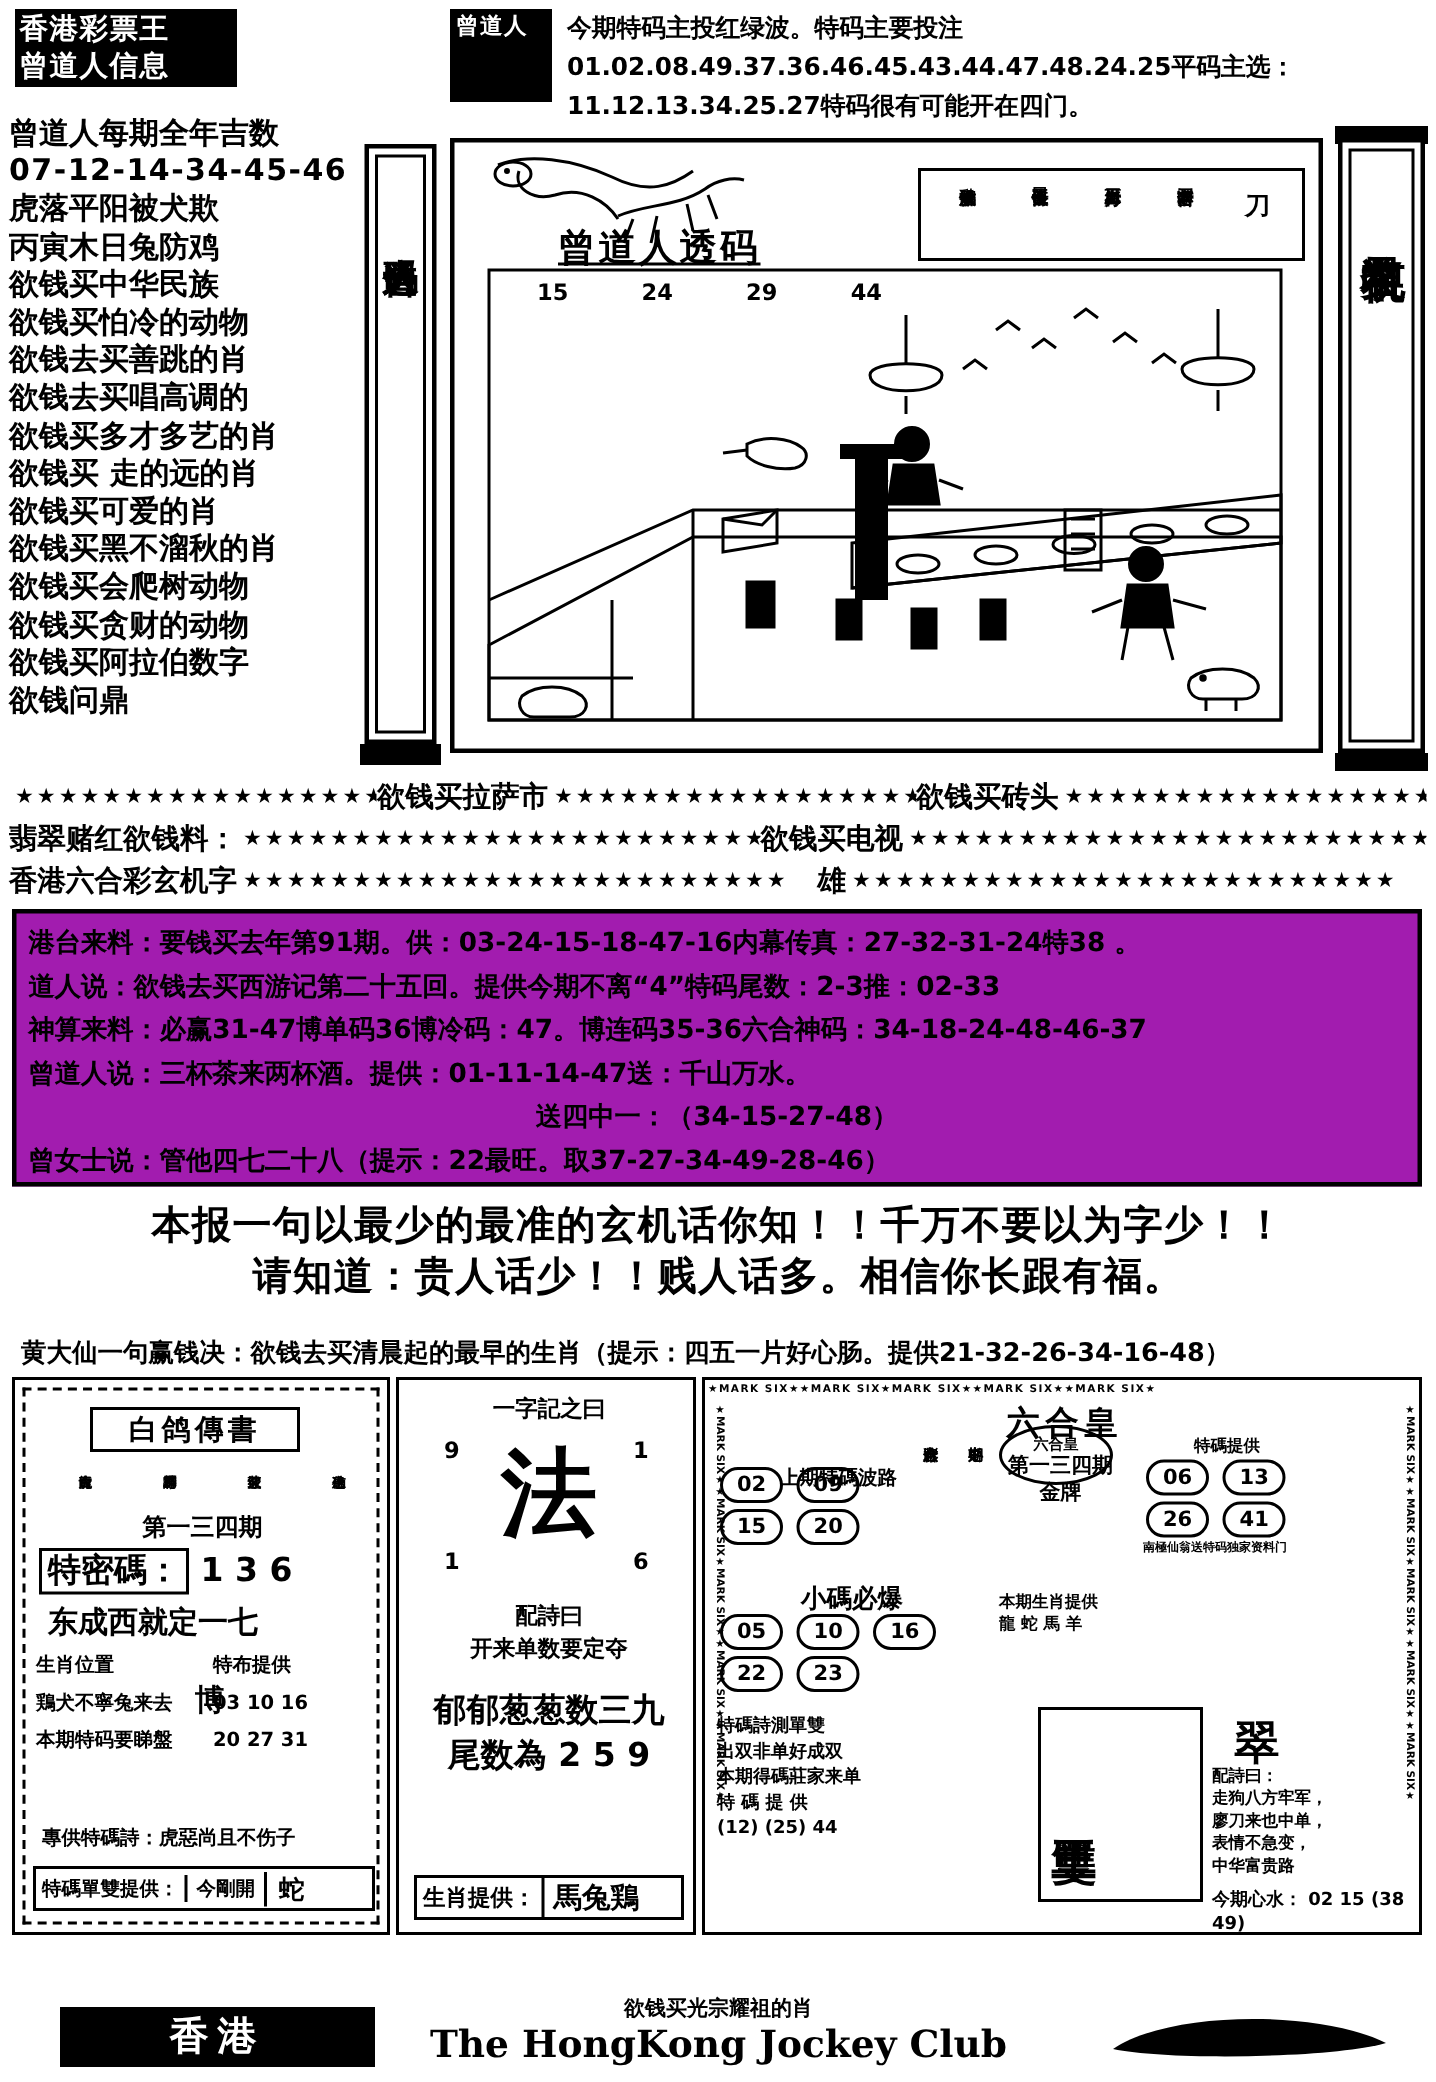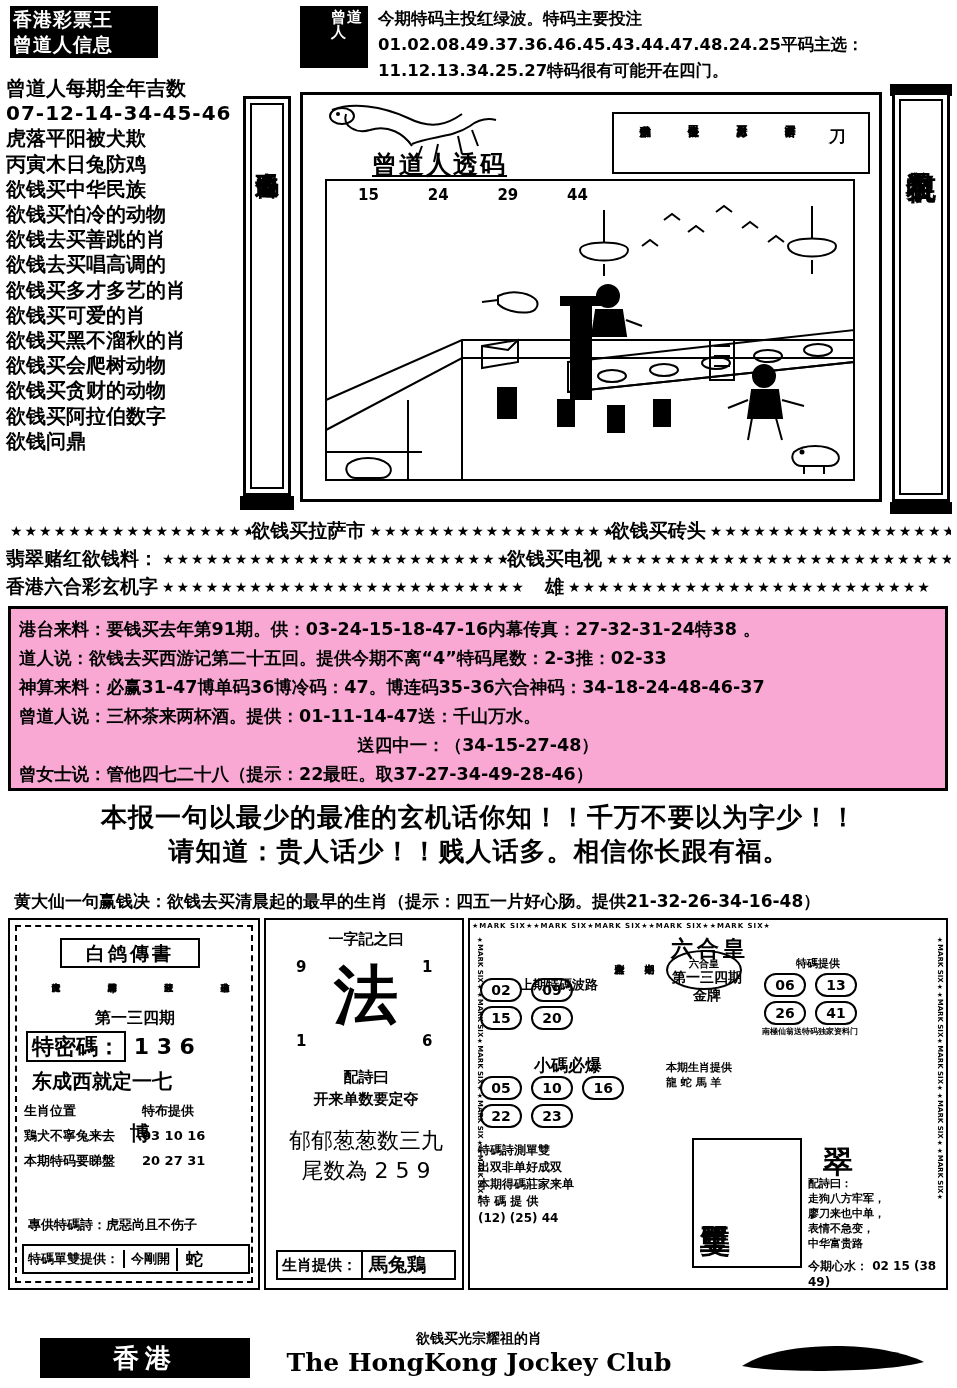--- a/index.html
+++ b/index.html
@@ -28,21 +28,21 @@
   #issue-number {
     left:165px; top:10px; font-size:38px; font-weight:bold;
     letter-spacing:-1px;
   }
   #brand-stamp {
     left:300px; top:6px; width:68px; height:62px;
     border:2px solid #000; background:#000; color:#fff;
     font-size:15px; font-weight:bold; line-height:15px;
     padding:2px;
   }
-  #brand-stamp .s1 { display:block; letter-spacing:1px;margin-left:27px;}
+  #brand-stamp .s1 { display:block; letter-spacing:1px;}
   #headline-note {
     left:378px; top:6px; width:570px;
     font-size:16.5px; font-weight:bold; line-height:26px;
   }
 
   
   #left-col { left:6px; top:76px; width:246px; }
   #left-col .line { font-size:20px; font-weight:bold; line-height:25.2px; letter-spacing:0px;}
   #left-col .line.num { letter-spacing:1px; }
 
@@ -91,21 +91,21 @@
   #row-a { left:6px; top:518px; width:945px; font-size:19px; font-weight:bold; }
   #row-b { left:6px; top:546px; width:945px; font-size:19px; font-weight:bold; }
   #row-c { left:6px; top:574px; width:945px; font-size:19px; font-weight:bold; }
   .rowline { display:flex; align-items:center; }
   .rowline .lbl { white-space:nowrap; }
   .rowline .fill { flex:1; overflow:hidden; font-size:14px; letter-spacing:2px; padding:0 4px;}
 
   
   #info-box {
     left:8px; top:606px; width:940px; height:185px;
-    border:3px solid #000; background:#f9a8d4; padding:6px 8px 4px 8px;
+    border:3px solid #000; background:#a21caf; padding:6px 8px 4px 8px;
   }
   #info-box .irow { font-size:17.5px; font-weight:bold; line-height:29px; white-space:nowrap;}
   #info-box .irow.ctr { text-align:center; }
 
   
   #slogan {
     left:10px; top:800px; width:938px;
     text-align:center; font-size:26px; font-weight:bold;
     font-family:"DejaVu Serif", serif;
     line-height:34px; letter-spacing:1px;
@@ -140,21 +140,21 @@
   
   #panel2 { left:264px; top:918px; width:200px; height:372px; border:2px solid #000;}
   #p2-head { position:absolute; left:12px; top:10px; width:176px; text-align:center; font-size:15px; font-weight:bold;}
   #p2-big { position:absolute; left:0; top:32px; width:200px; text-align:center; font-size:64px; font-weight:bold;
             font-family:"DejaVu Serif", serif; }
   #p2-n1 { position:absolute; left:30px; top:38px; font-size:15px; font-weight:bold;}
   #p2-n2 { position:absolute; left:156px; top:38px; font-size:15px; font-weight:bold;}
   #p2-n3 { position:absolute; left:30px; top:112px; font-size:15px; font-weight:bold;}
   #p2-n4 { position:absolute; left:156px; top:112px; font-size:15px; font-weight:bold;}
   #p2-mid { position:absolute; left:0; top:146px; width:200px; text-align:center; font-size:15px; font-weight:bold; line-height:22px;}
-  #p2-poem { position:absolute; left:0; top:206px; width:200px; text-align:center; font-size:22px; font-weight:normal; line-height:30px;}
+  #p2-poem { position:absolute; left:0; top:206px; width:200px; text-align:center; font-size:22px; font-weight:bold; line-height:30px;}
   #p2-foot { position:absolute; left:10px; top:330px; width:180px; height:30px; border:2px solid #000;
              display:flex; align-items:center; font-size:15px; font-weight:bold;}
   #p2-foot .a { padding:0 4px; }
   #p2-foot .b2 { border-left:2px solid #000; padding:0 6px; font-size:19px;}
 
   
   #panel3 { left:468px; top:918px; width:480px; height:372px; border:2px solid #000;}
   #p3-marktop { position:absolute; left:2px; top:2px; right:2px; height:12px; font-size:7px; font-weight:bold;
                 letter-spacing:1px; overflow:hidden; white-space:nowrap;}
   #p3-title { position:absolute; left:150px; top:14px; width:180px; text-align:center; font-size:22px; font-weight:bold;
@@ -214,20 +214,21 @@
   <div class="abs" id="left-col">
     <div class="line">曾道人每期全年吉数</div>
     <div class="line num">07-12-14-34-45-46</div>
     <div class="line">虎落平阳被犬欺</div>
     <div class="line">丙寅木日兔防鸡</div>
     <div class="line">欲钱买中华民族</div>
     <div class="line">欲钱买怕冷的动物</div>
     <div class="line">欲钱去买善跳的肖</div>
     <div class="line">欲钱去买唱高调的</div>
     <div class="line">欲钱买多才多艺的肖</div>
+    <div class="line">欲钱买 走的远的肖</div>
     <div class="line">欲钱买可爱的肖</div>
     <div class="line">欲钱买黑不溜秋的肖</div>
     <div class="line">欲钱买会爬树动物</div>
     <div class="line">欲钱买贪财的动物</div>
     <div class="line">欲钱买阿拉伯数字</div>
     <div class="line">欲钱问鼎</div>
   </div>
 
   <div class="abs vbox" id="vbanner-left">
     <div class="inner ctr">

